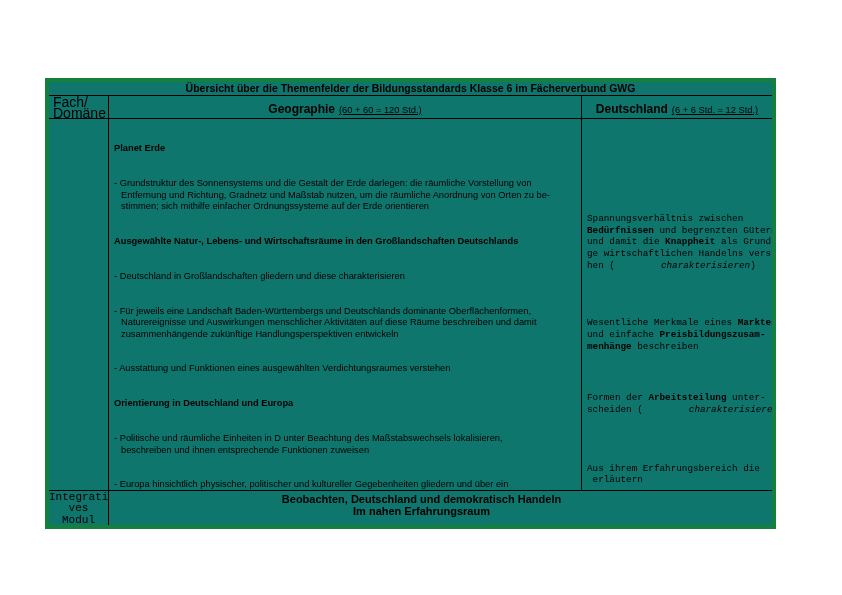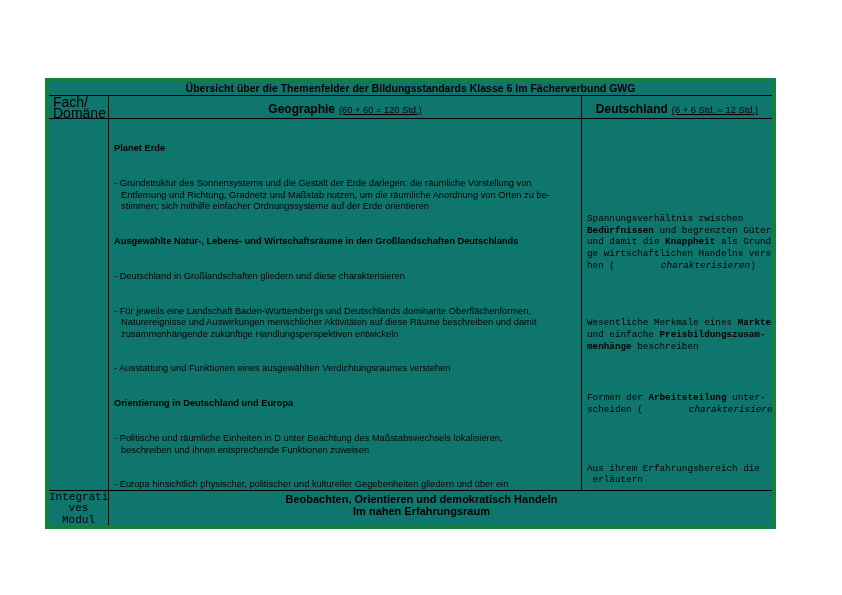--- a/index.html
+++ b/index.html
@@ -171,18 +171,18 @@
       <p class="w-para w-p4"><span>Aus ihrem Erfahrungsbereich die
 </span><span> erläutern</span></p>
       
     </div>
 
     <div class="cell modul-cell br">Integrati-
 ves
 Modul</div>
 
     <div class="cell footer-cell">
-      <div>Beobachten, Orientieren und demokratisch Handeln</div>
+      <div>Beobachten, Deutschland und demokratisch Handeln</div>
       <div>Im nahen Erfahrungsraum</div>
     </div>
 
   </div>
 </div>
 
 </body></html>

